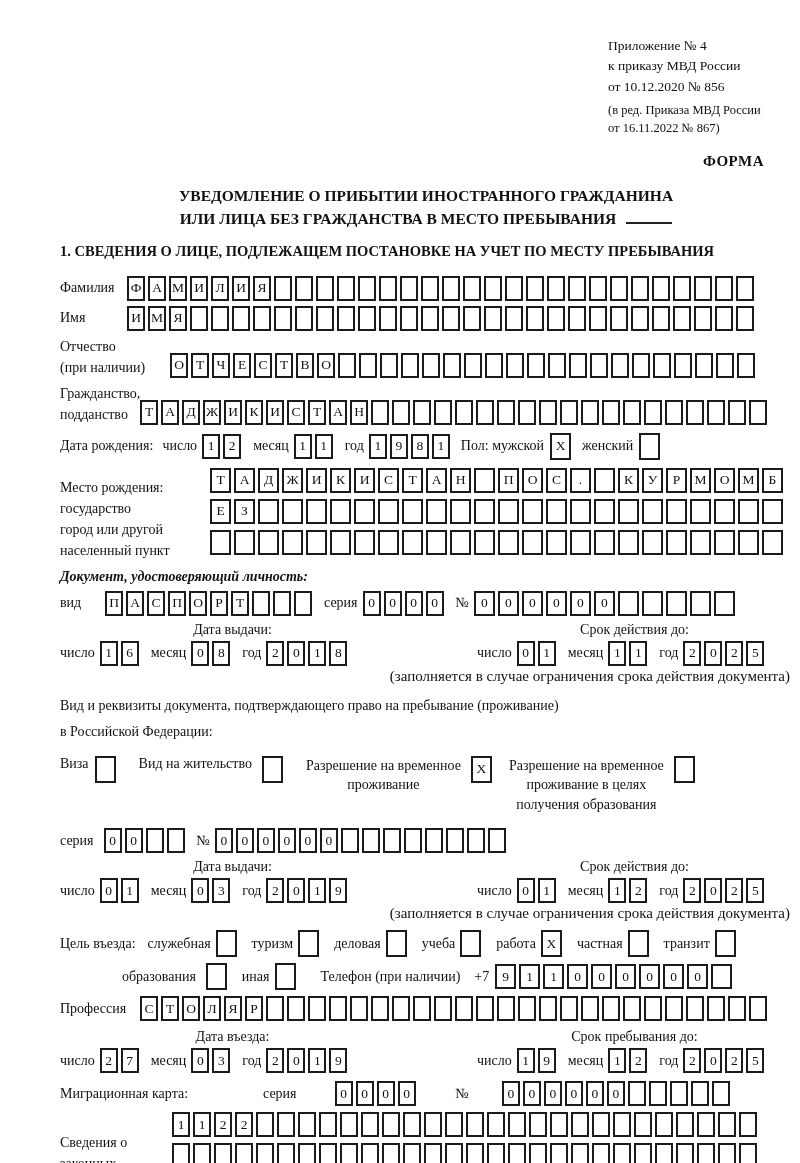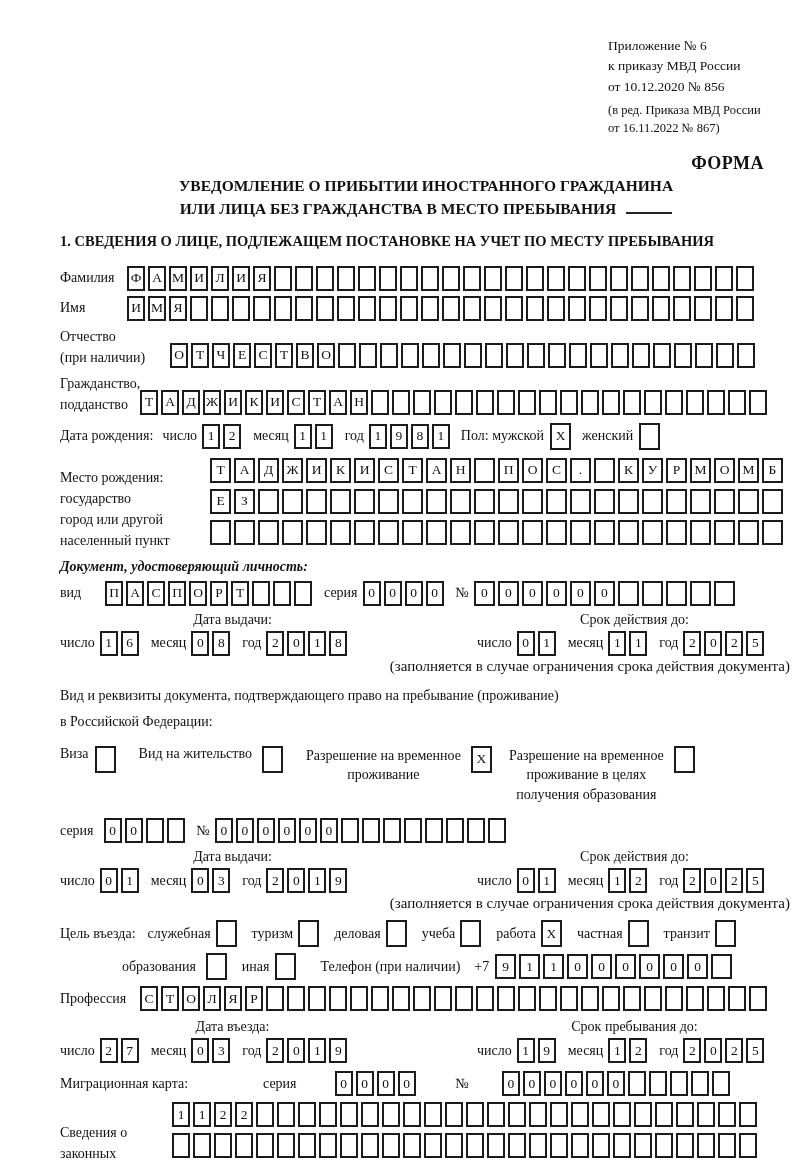--- a/index.html
+++ b/index.html
@@ -2,24 +2,24 @@
 <html lang="ru"><head>
 <meta charset="utf-8">
 <style>
   html,body{margin:0;padding:0;background:#ffffff;}
   body{width:800px;font-family:"Liberation Serif","DejaVu Serif",serif;color:#111;}
   .page{box-sizing:border-box;width:800px;min-height:1163px;padding:36px 8px 24px 60px;font-size:14px;}
 
   
   .hdr{margin-left:548px;width:190px;font-size:13.5px;line-height:1.5;}
   .hdr .sub{font-size:12.5px;margin-top:4px;line-height:1.45;}
-  .forma{font-weight:bold;font-size:18px;text-align:right;margin:16px 28px 0 0;letter-spacing:.5px;}
+  .forma{font-weight:bold;font-size:15px;text-align:right;margin:16px 28px 0 0;letter-spacing:.5px;}
 
   
-  .title{text-align:center;font-weight:bold;font-size:15.5px;line-height:1.5;}
+  .title{text-align:center;font-weight:bold;font-size:15.5px;line-height:1.5;margin-top:14px;}
   .blank-line{display:inline-block;width:46px;border-bottom:2.5px solid #222;margin-left:10px;}
   .sec{font-weight:bold;font-size:14.5px;margin:12px 0 16px 0;}
 
   
   .row{display:flex;align-items:center;margin-bottom:5px;white-space:nowrap;}
   .row.top{align-items:flex-end;}
   .lbl{flex:0 0 auto;}
   .w67{width:67px;}
   .w80{width:80px;}
   .w110{width:110px;}
@@ -58,21 +58,21 @@
 
   .intro{line-height:1.9;}
   .center-b{text-align:left;font-weight:bold;margin:8px 0 6px 0;font-style:italic;}
 </style>
 </head>
 <body>
 
 <div class="page">
 
   <div class="hdr">
-    <div>Приложение № 6</div>
+    <div>Приложение № 4</div>
     <div>к приказу МВД России</div>
     <div>от 10.12.2020 № 856</div>
     <div class="sub">
       <div>(в ред. Приказа МВД России</div>
       <div>от 16.11.2022 № 867)</div>
     </div>
   </div>
   <div class="forma">ФОРМА</div>
 
   <div class="title">

